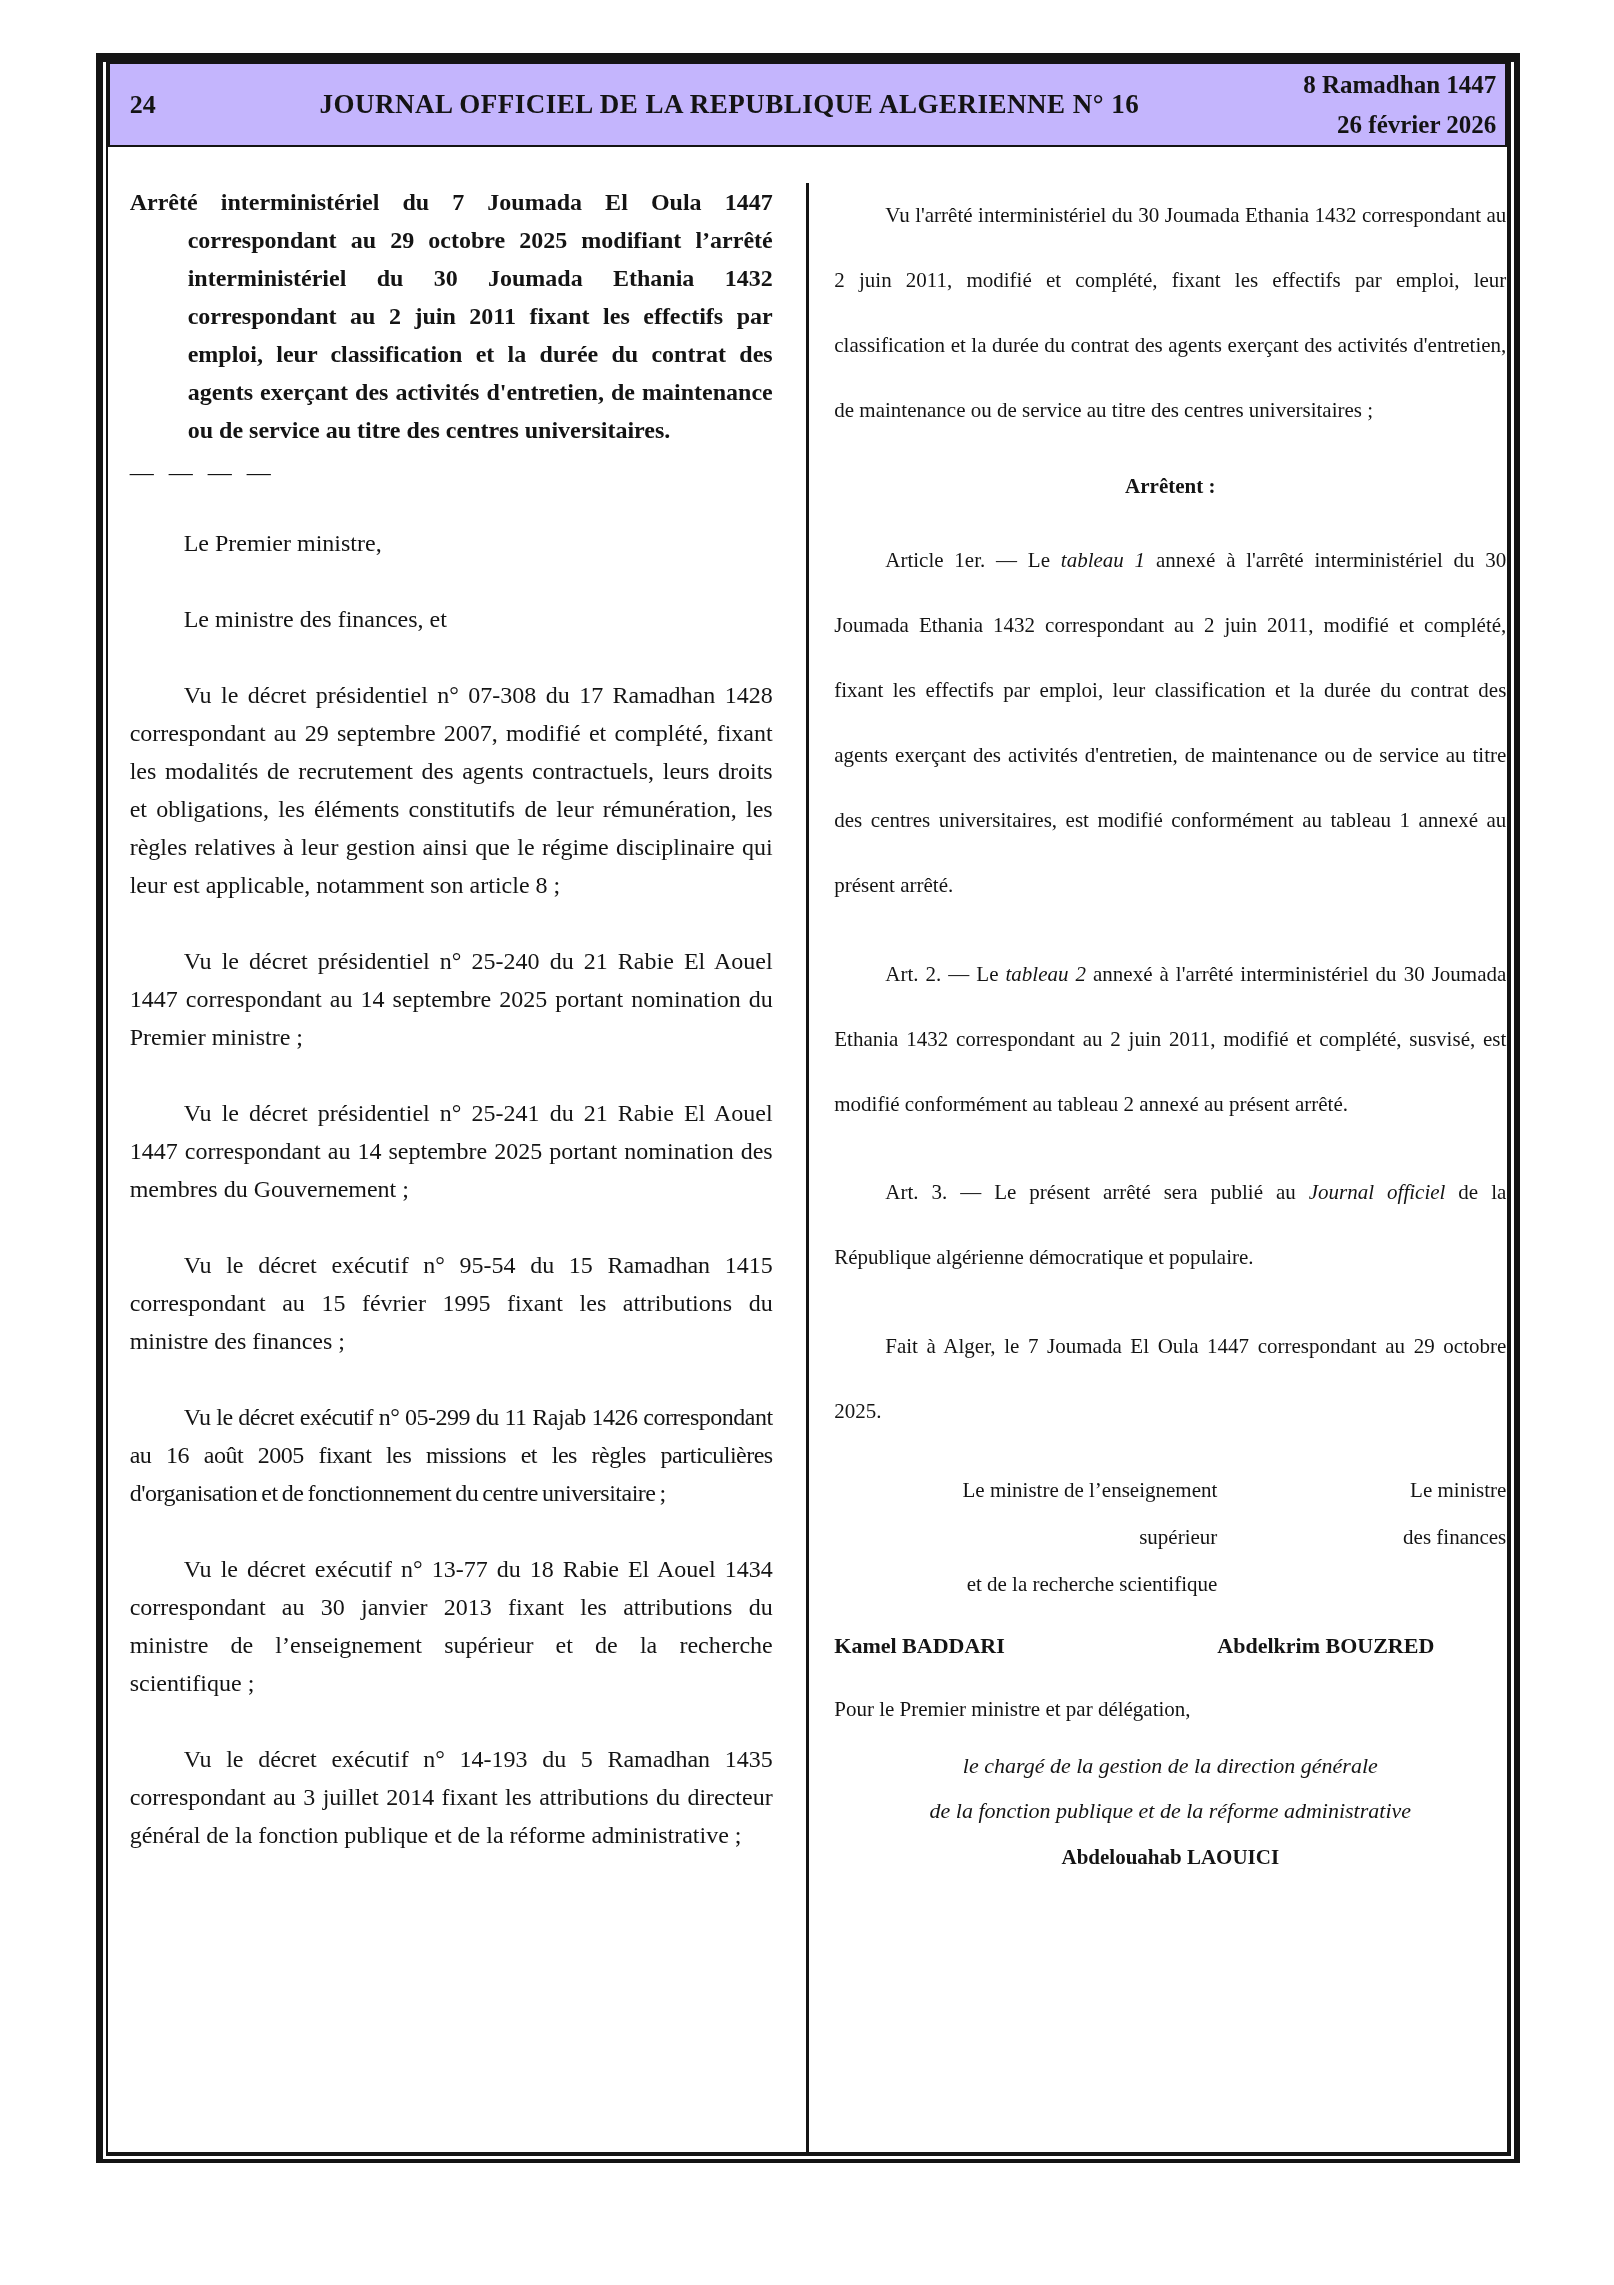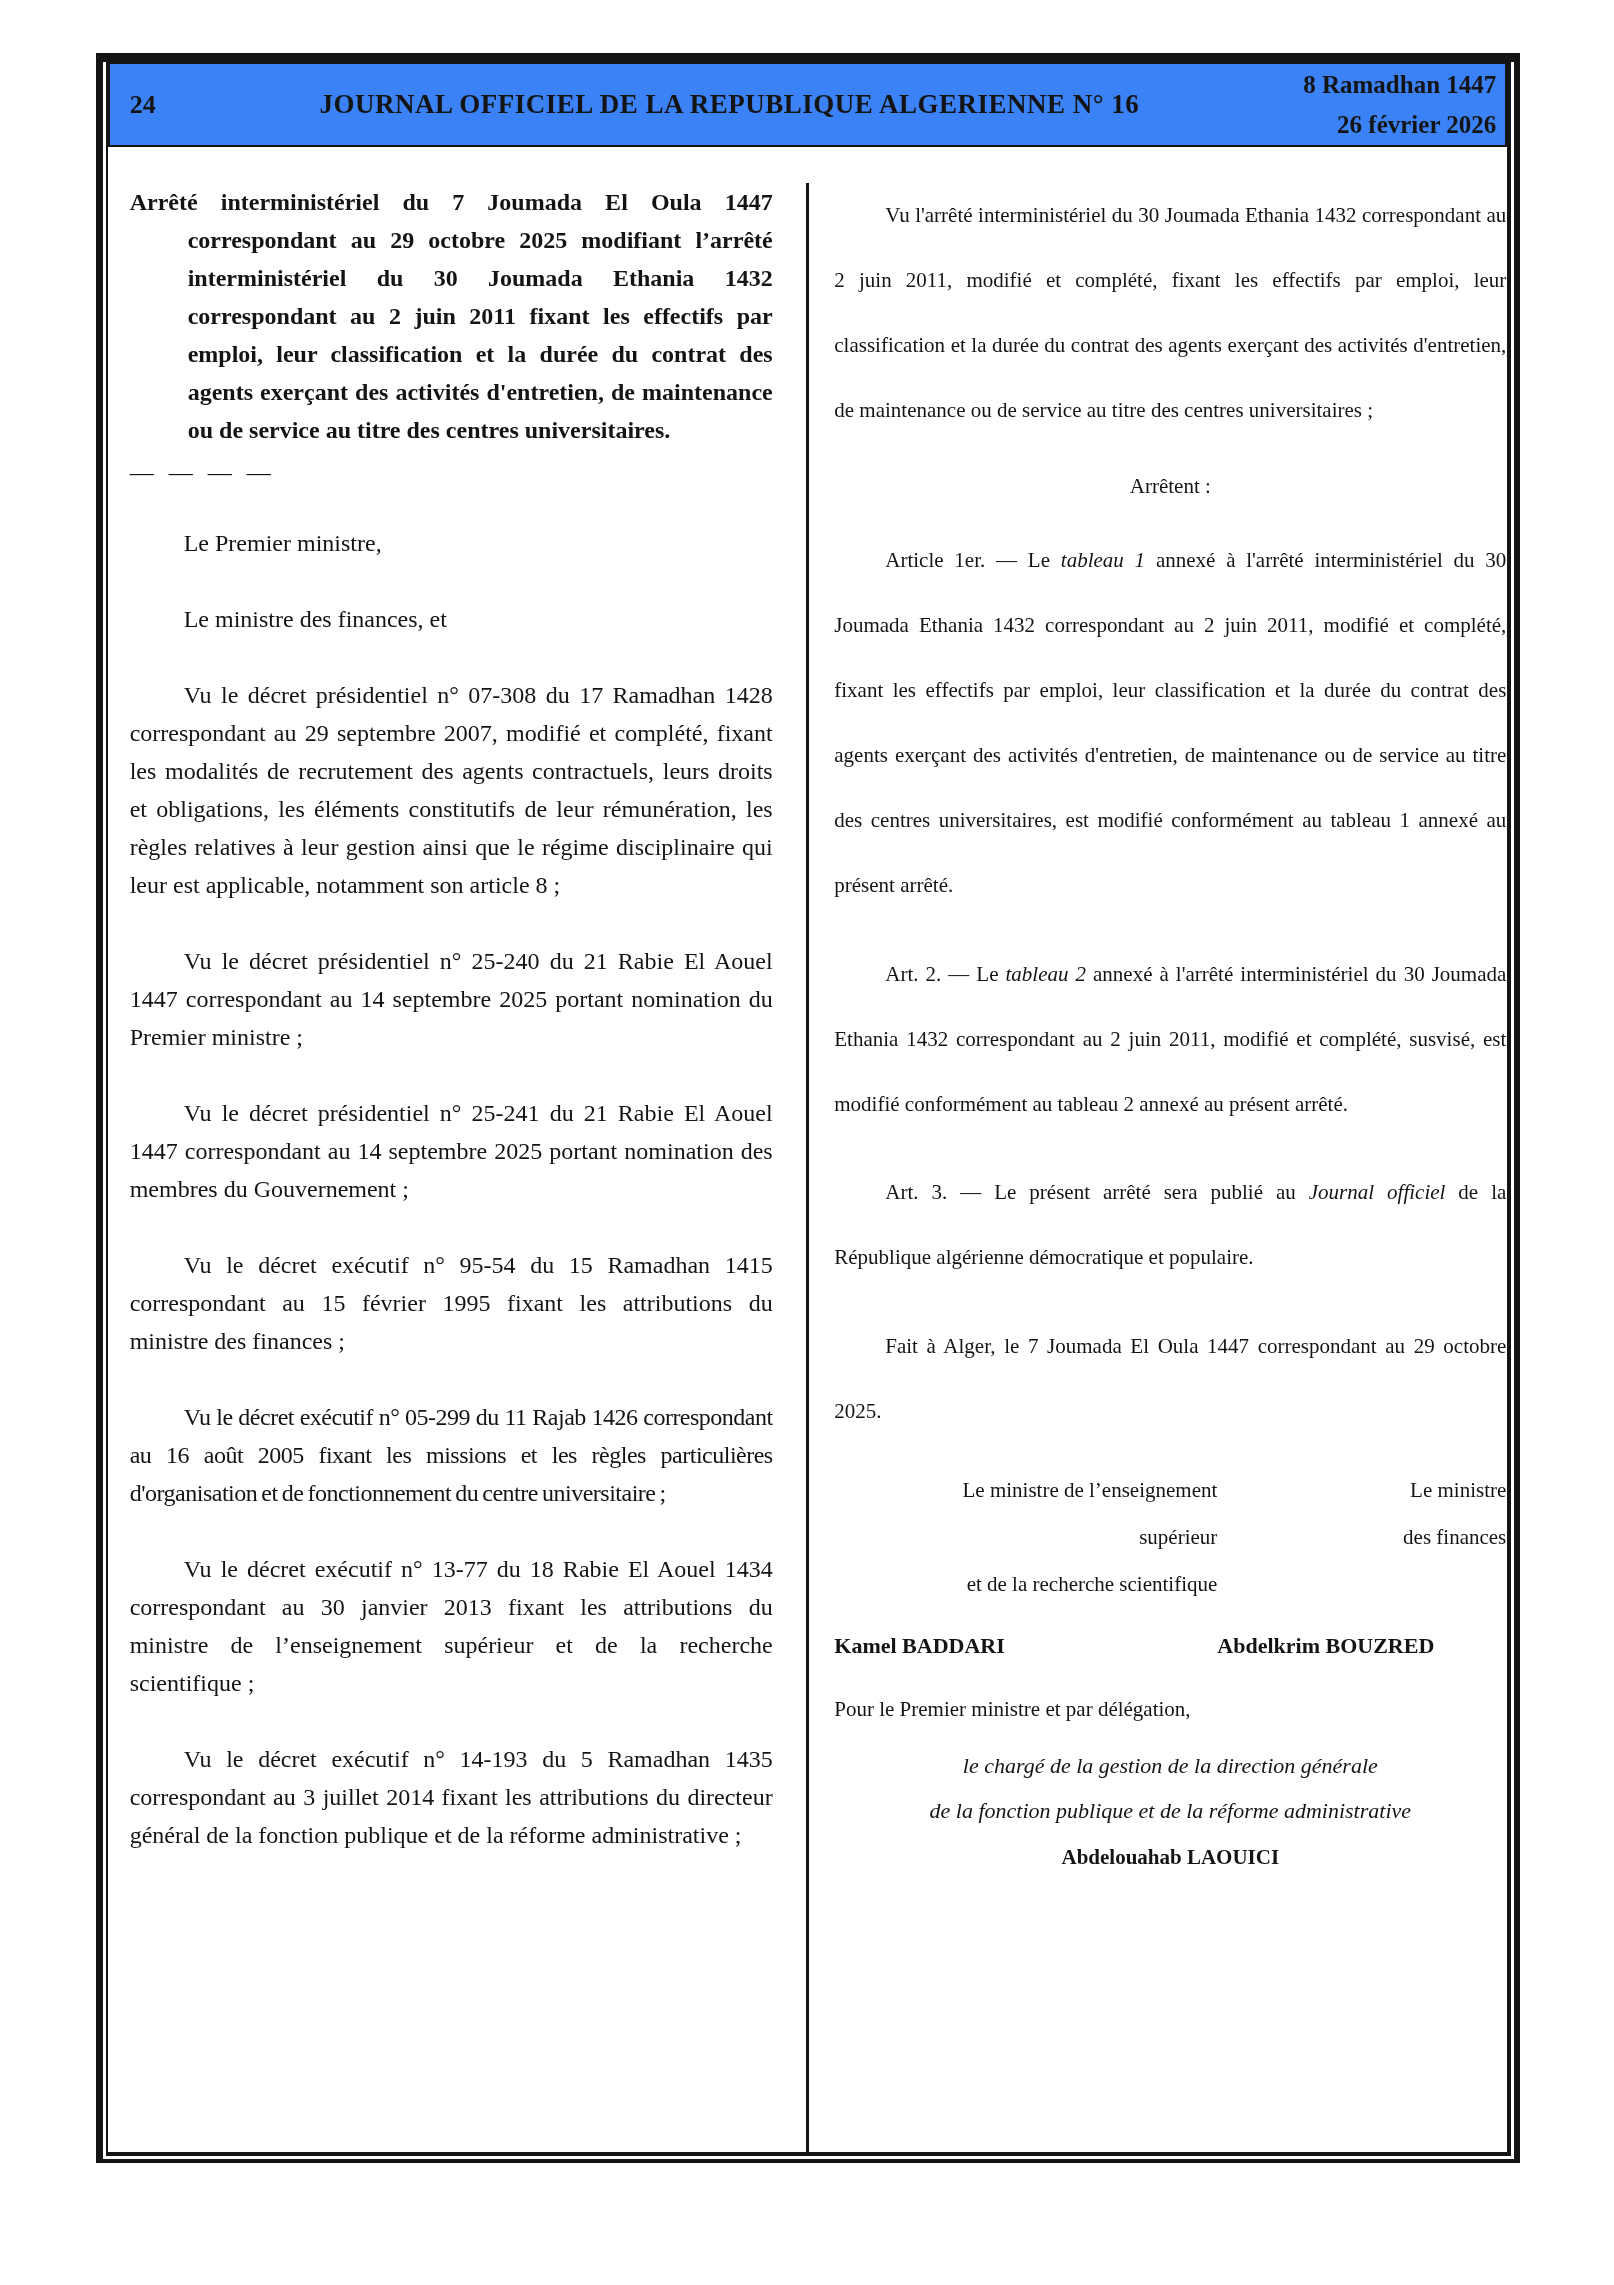--- a/index.html
+++ b/index.html
@@ -14,21 +14,21 @@
     border:solid #141414; border-width:9px 6.3px 4.5px 7.2px;
   }
   .frame-inner {
     box-sizing:border-box; height:calc(100% - 2.7px);
     margin:0 2.7px 2.7px 2.7px;
     border:solid #141414; border-width:0 4.5px 4.5px 2.7px;
     display:flex; flex-direction:column; overflow:hidden;
   }
   .header-band {
     flex:none; box-sizing:border-box; height:85px;
-    background:#3b82f6; border:2.7px solid #141414;
+    background:#c4b5fd; border:2.7px solid #141414;
     display:flex; align-items:center; padding:0 9px 0 20px;
   }
   .page-number { font-size:26px; font-weight:700; flex:none; }
   .journal-title { flex:1; text-align:center; font-size:27px; font-weight:700; letter-spacing:0.5px; }
   .header-dates { flex:none; text-align:right; font-size:25px; font-weight:700; line-height:40px; }
   .content { flex:1; display:flex; overflow:hidden; }
   .col { box-sizing:border-box; }
   .col.left  { width:calc(50% - 1.8px); padding:36px 33px 0 22px; }
   .divider   { width:3.6px; background:#141414; margin-top:36px; flex:none; }
   .col.right { flex:1; padding:36px 1px 0 25px; }
@@ -46,21 +46,21 @@
     margin:0 0 33px !important; word-spacing:9px;
   }
   .condensed { letter-spacing:-0.5px; word-spacing:-1.4px; }
 
   .col.right p {
     font-size:21px; line-height:65px; margin:0 0 23.5px;
     text-align:justify; text-indent:51px;
   }
   .arretent {
     text-align:center !important; text-indent:0 !important;
-    font-weight:400; line-height:38px !important; margin:18px 0 23.5px !important;
+    font-weight:700; line-height:38px !important; margin:18px 0 23.5px !important;
   }
   .sig-row { display:flex; margin:22px 0 0; }
   .sig-cell { text-align:right; font-size:21px; line-height:47px; }
   .cell-l { width:57%; }
   .cell-r { width:43%; }
   .names-row { display:flex; margin-top:22px; font-weight:700; font-size:22px; line-height:31px; }
   .pour-line {
     text-align:left; text-indent:0 !important;
     margin:33px 0 0 !important; line-height:31px !important;
   }

